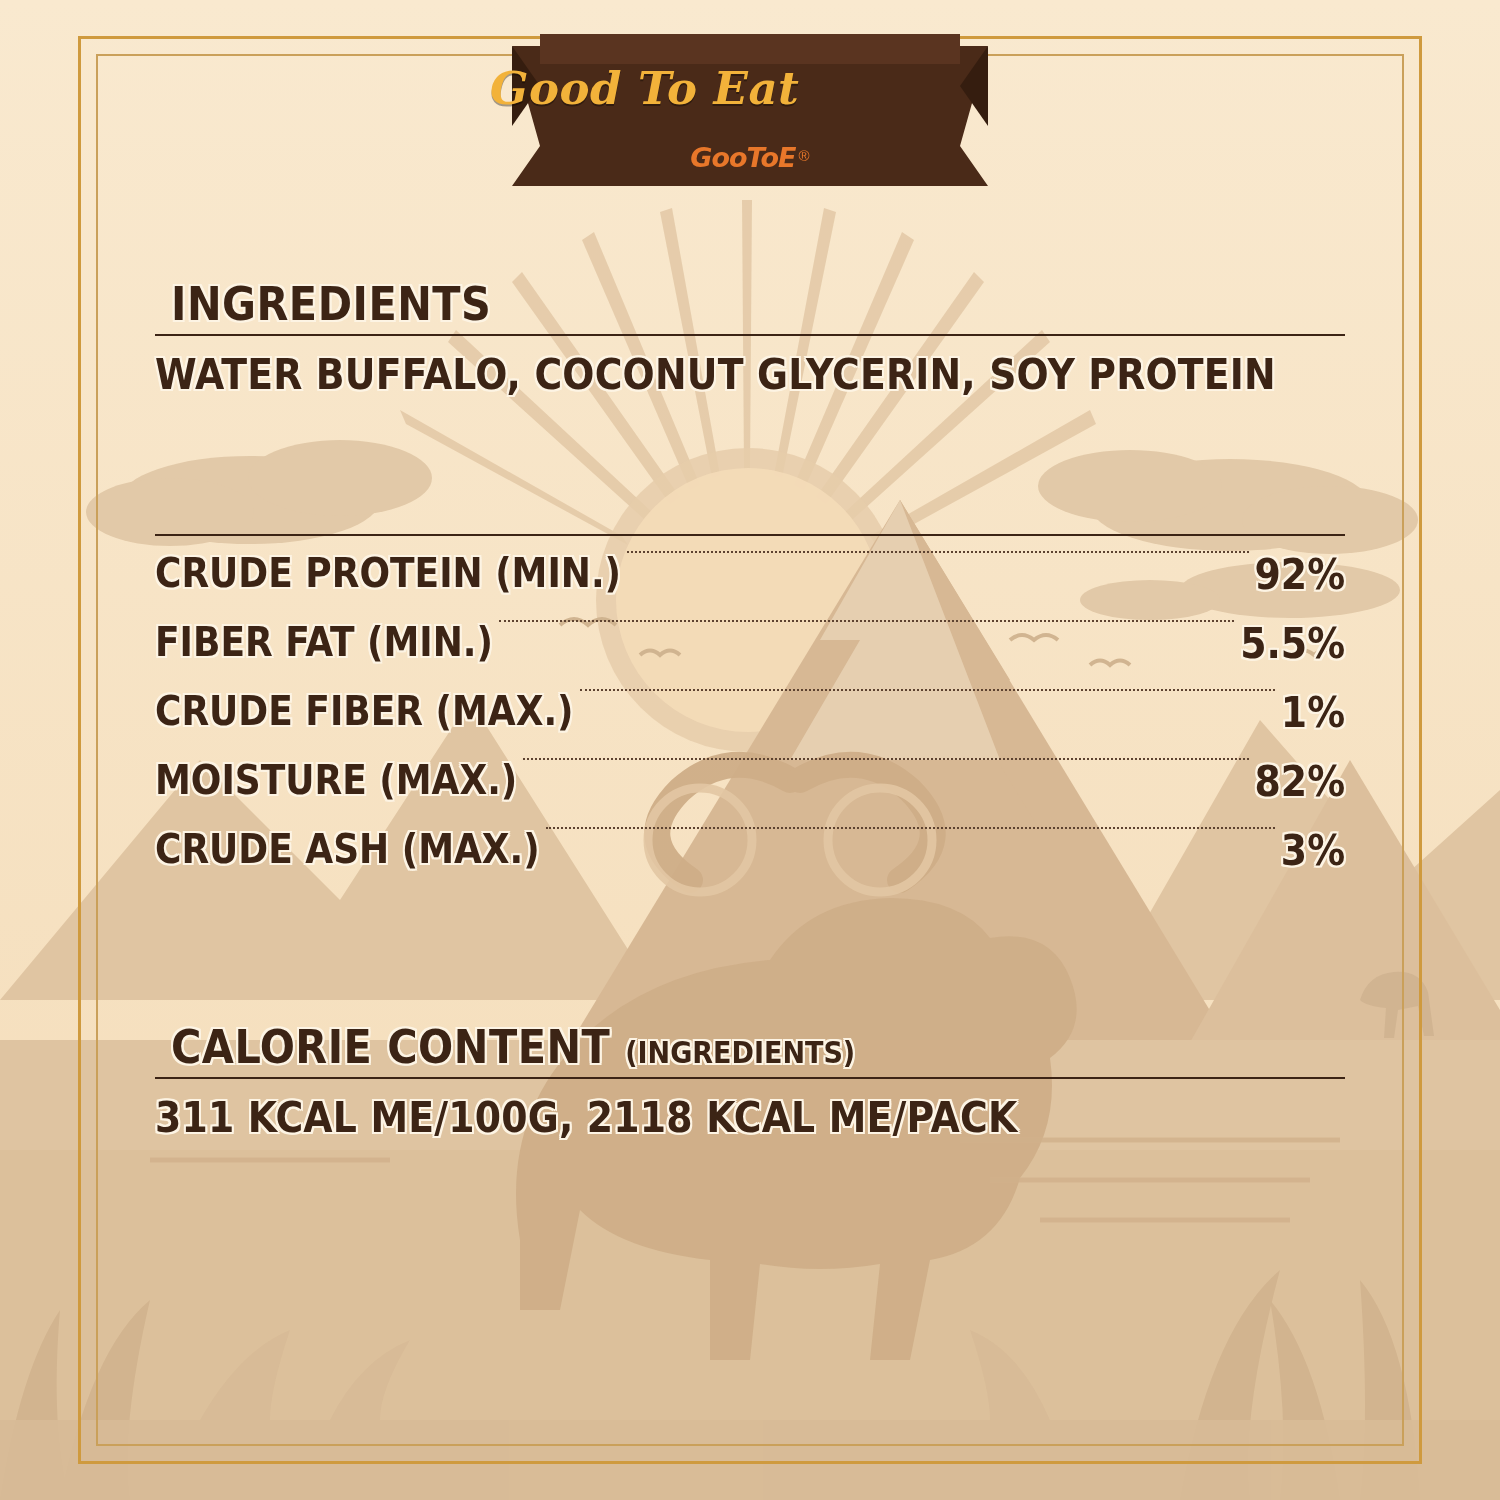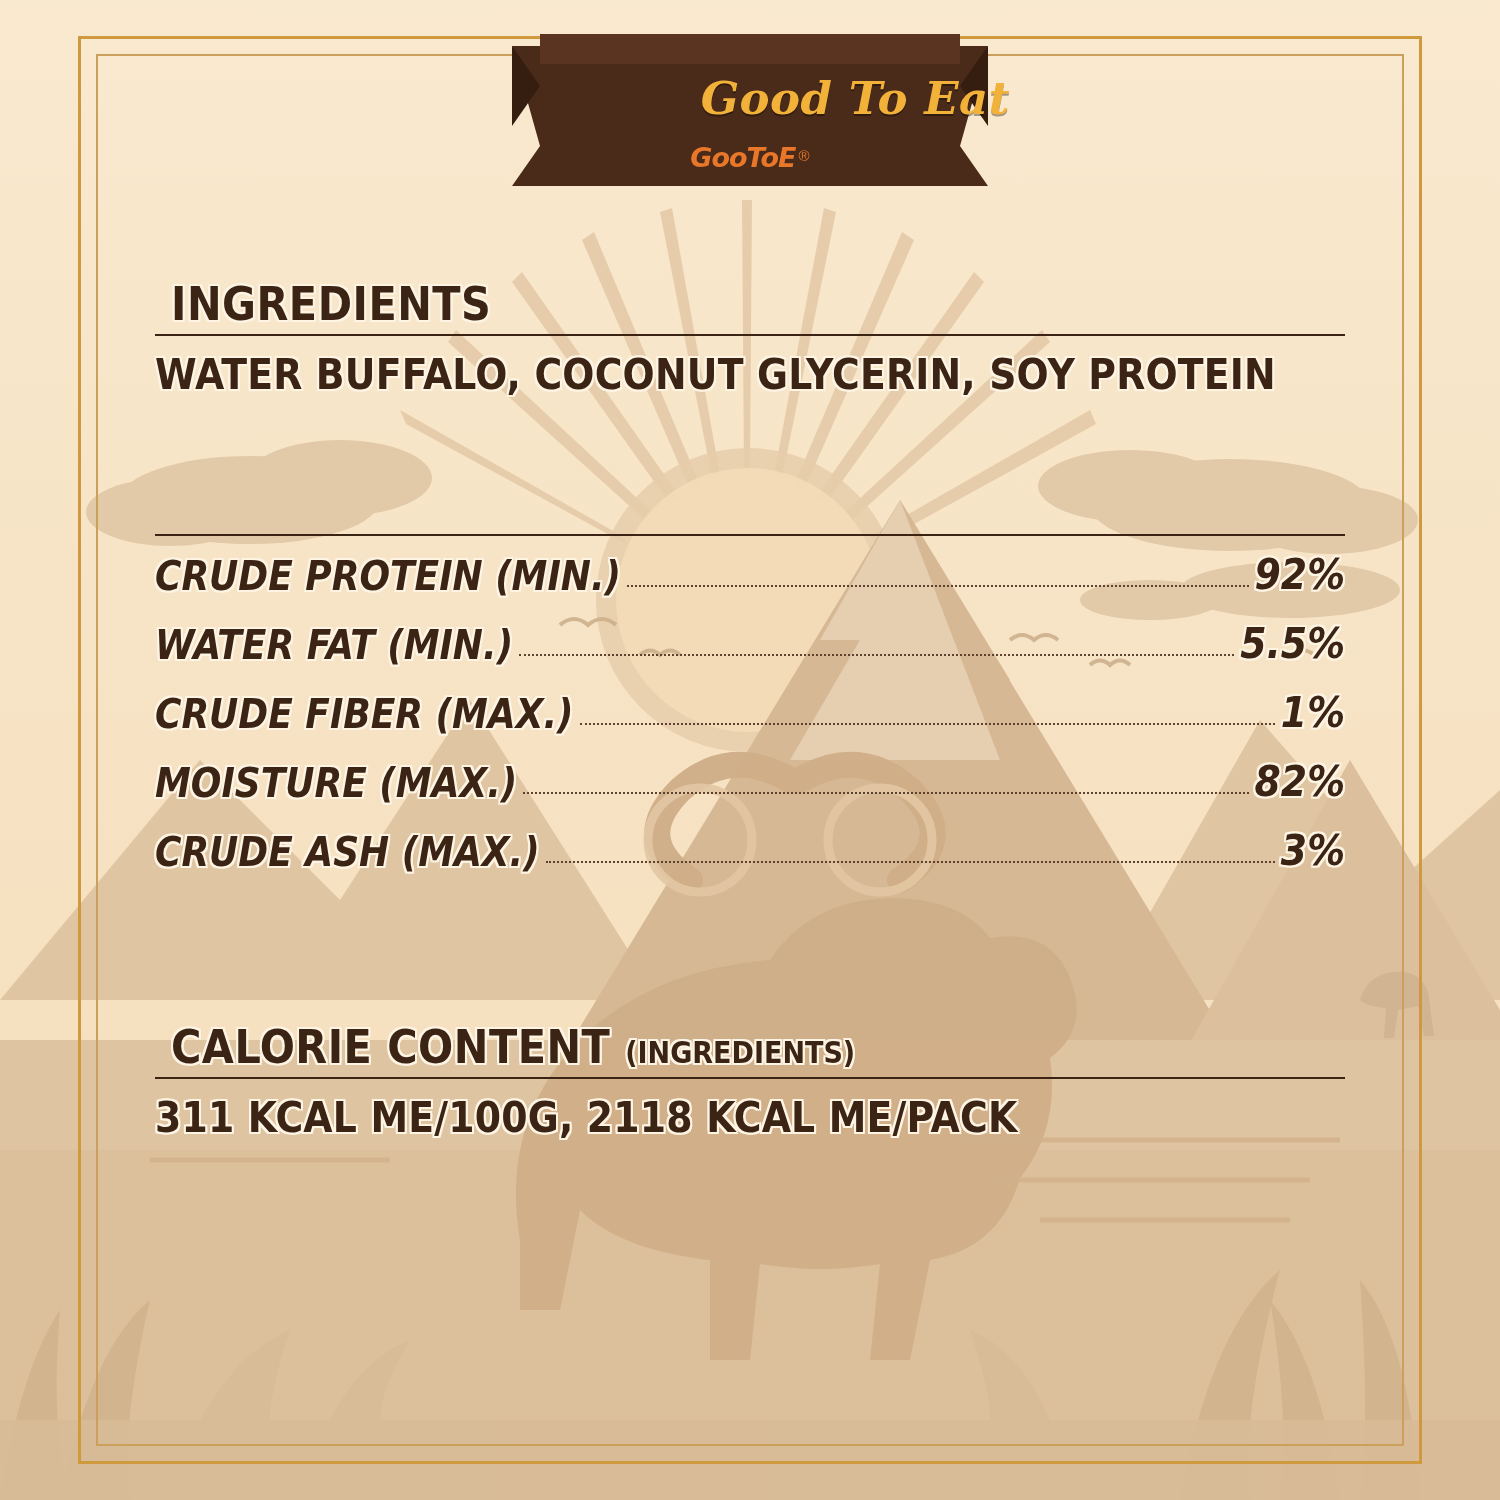--- a/index.html
+++ b/index.html
@@ -71,23 +71,23 @@
     left: 50%;
     top: 34px;
     transform: translateX(-50%);
     width: 520px;
     height: 165px;
   }
   .brand-ribbon svg { display: block; width: 100%; height: 100%; }
   .brand-title {
     position: absolute;
     left: 0;
-    top: 38px;
+    top: 28px;
     width: 100%;
-    text-align: right;
+    text-align: left;
     font-family: "DejaVu Serif", serif;
     font-style: italic;
     font-weight: bold;
     font-size: 45px;
     color: #f2b23a;
     letter-spacing: 0.5px;
     text-shadow: 0 2px 0 rgba(0,0,0,0.35);
   }
   .brand-sub-wrap {
     position: absolute;
@@ -158,23 +158,21 @@
       -2px 0 0 #fdf4e4, 2px 0 0 #fdf4e4,
       0 -2px 0 #fdf4e4, 0 2px 0 #fdf4e4,
       -2px -2px 0 #fdf4e4, 2px 2px 0 #fdf4e4,
       2px -2px 0 #fdf4e4, -2px 2px 0 #fdf4e4;
   }
 
   
   .ga-rows { margin-top: 4px; }
   .ga-row {
     display: flex;
-    align-items: flex-end;
     margin-bottom: 20px;
-    font-style: italic;
   }
   .ga-label {
     font-family: "DejaVu Sans Condensed", "Liberation Sans Narrow", "Liberation Sans", sans-serif;
     font-weight: bold;
     font-size: 40px;
     color: #3c2415;
     white-space: nowrap;
     text-shadow:
       -2px 0 0 #fdf4e4, 2px 0 0 #fdf4e4,
       0 -2px 0 #fdf4e4, 0 2px 0 #fdf4e4,
@@ -348,21 +346,21 @@
     <div class="section">
       <div class="rule"></div>
 
       <div class="ga-rows">
         <div class="ga-row">
           <span class="ga-label">CRUDE PROTEIN (MIN.)</span>
           <span class="ga-dots"></span>
           <span class="ga-value">92%</span>
         </div>
         <div class="ga-row">
-          <span class="ga-label">WATER FAT (MIN.)</span>
+          <span class="ga-label">FIBER FAT (MIN.)</span>
           <span class="ga-dots"></span>
           <span class="ga-value">5.5%</span>
         </div>
         <div class="ga-row">
           <span class="ga-label">CRUDE FIBER (MAX.)</span>
           <span class="ga-dots"></span>
           <span class="ga-value">1%</span>
         </div>
         <div class="ga-row">
           <span class="ga-label">MOISTURE (MAX.)</span>

